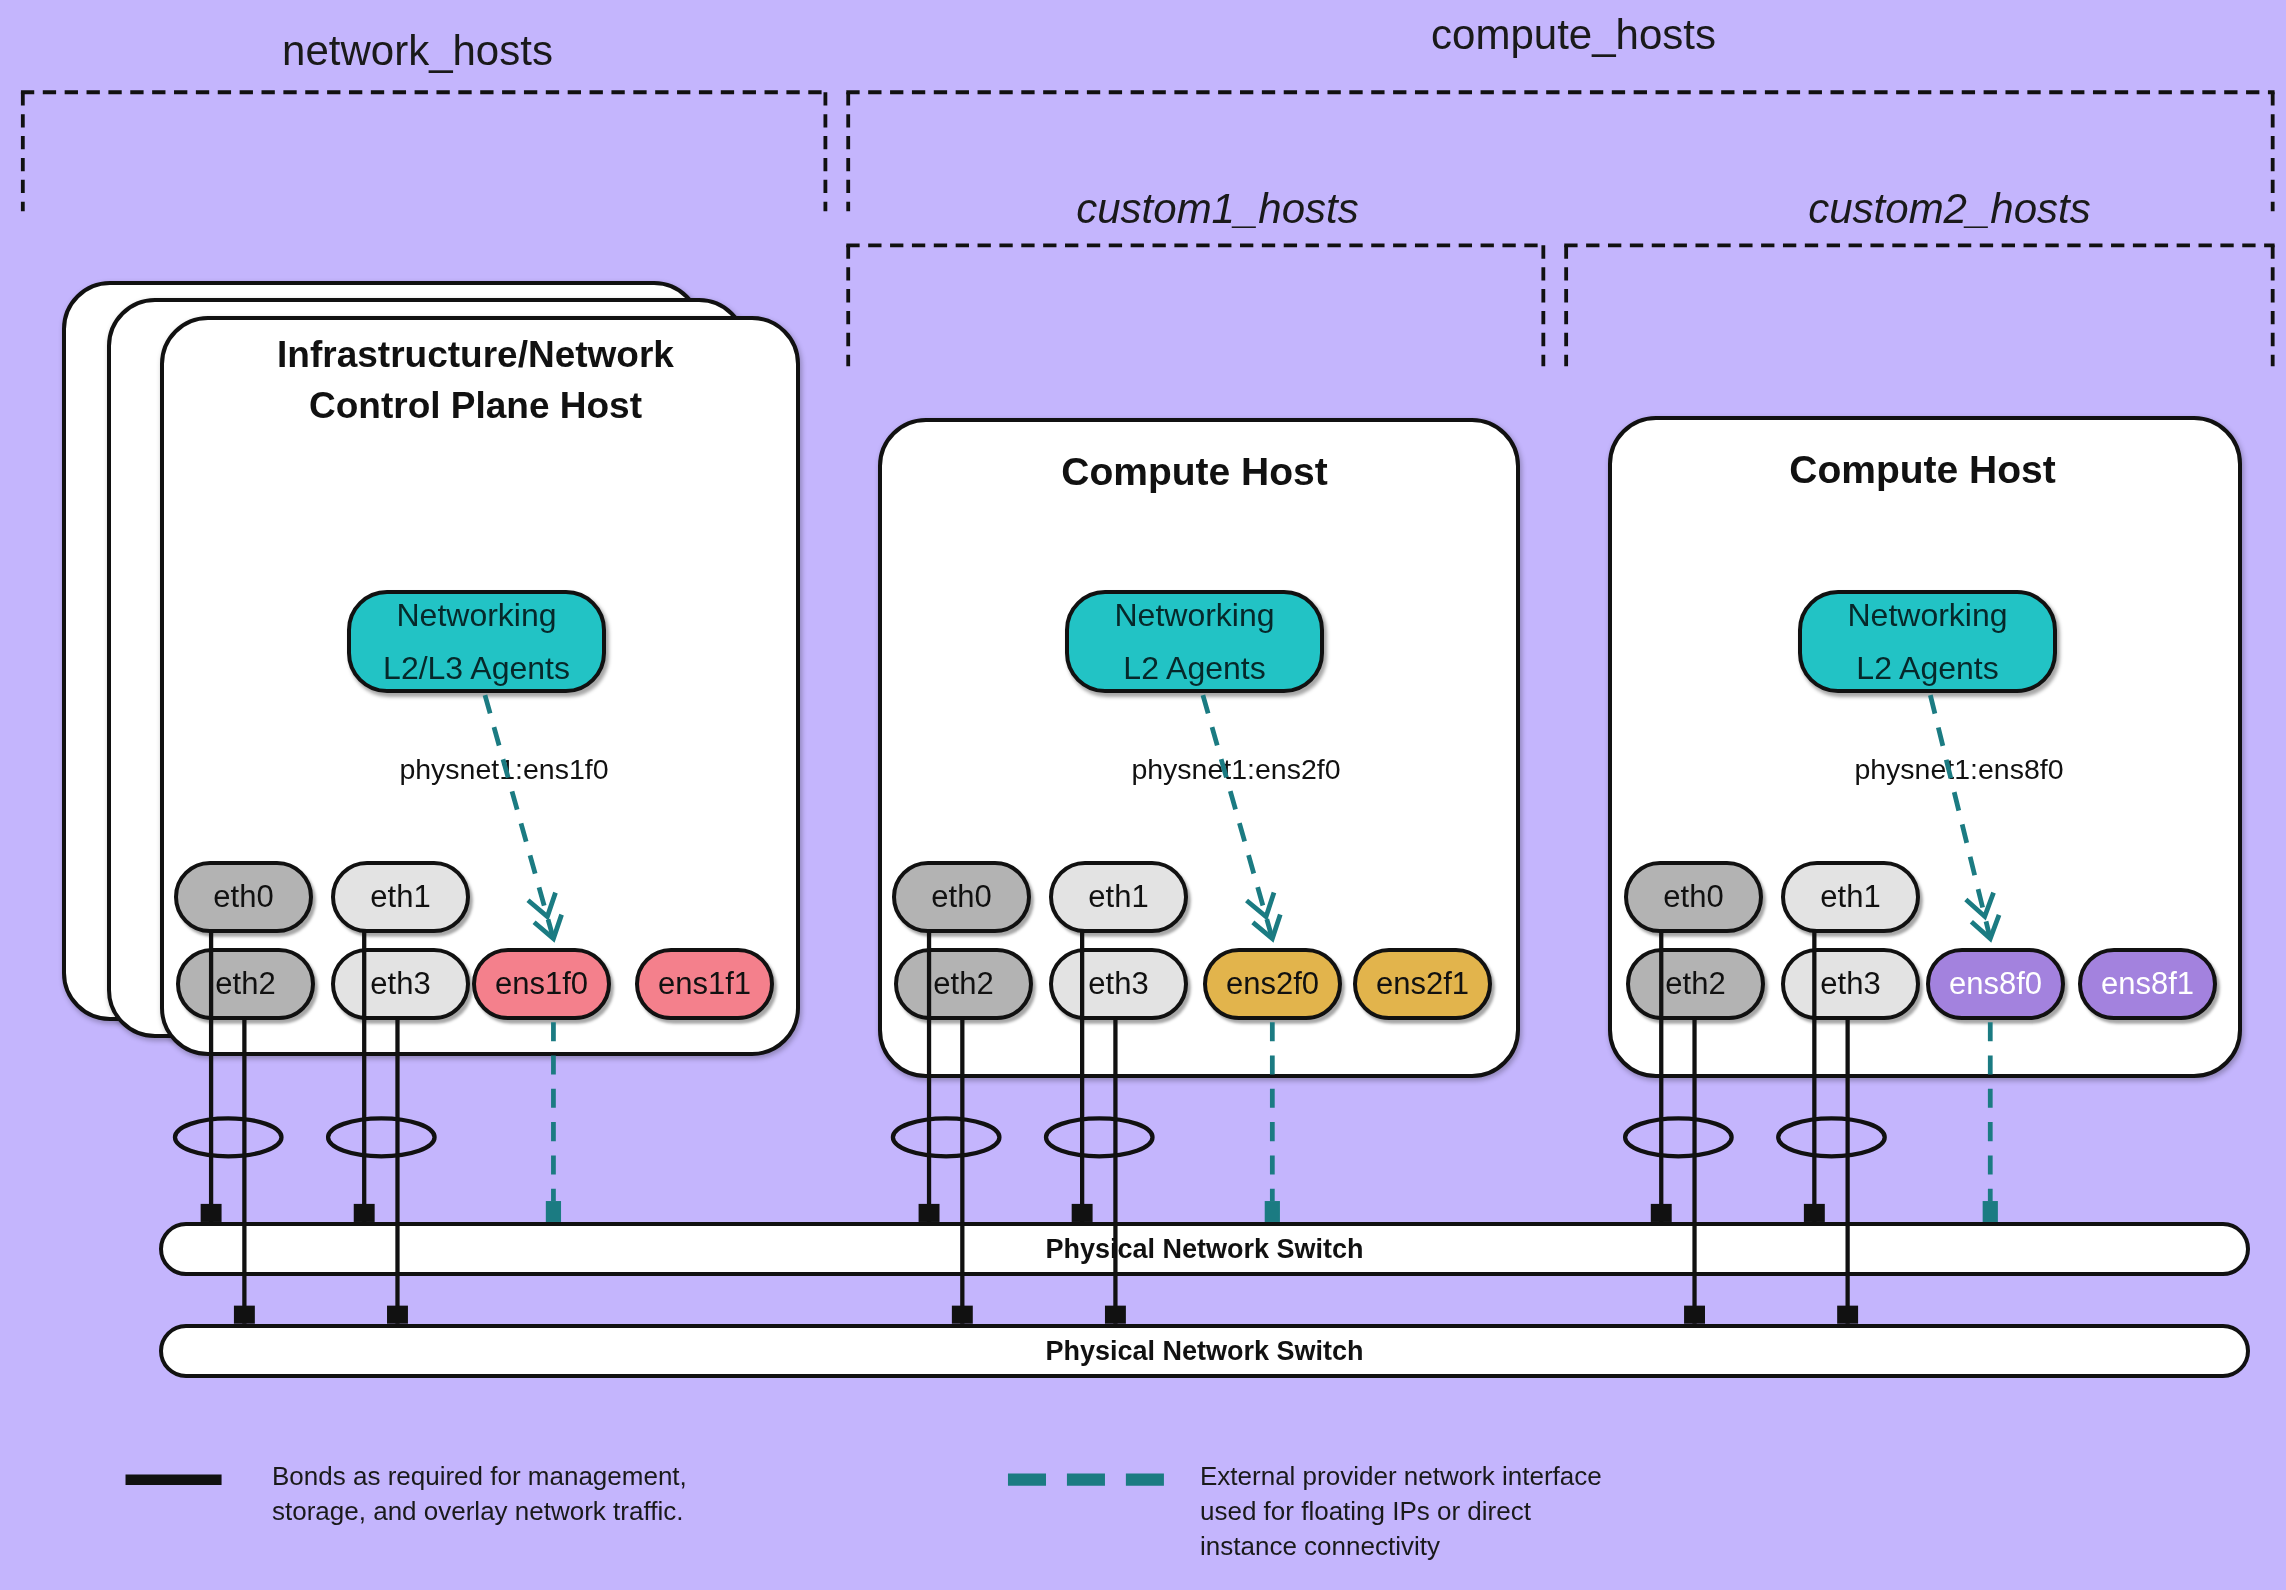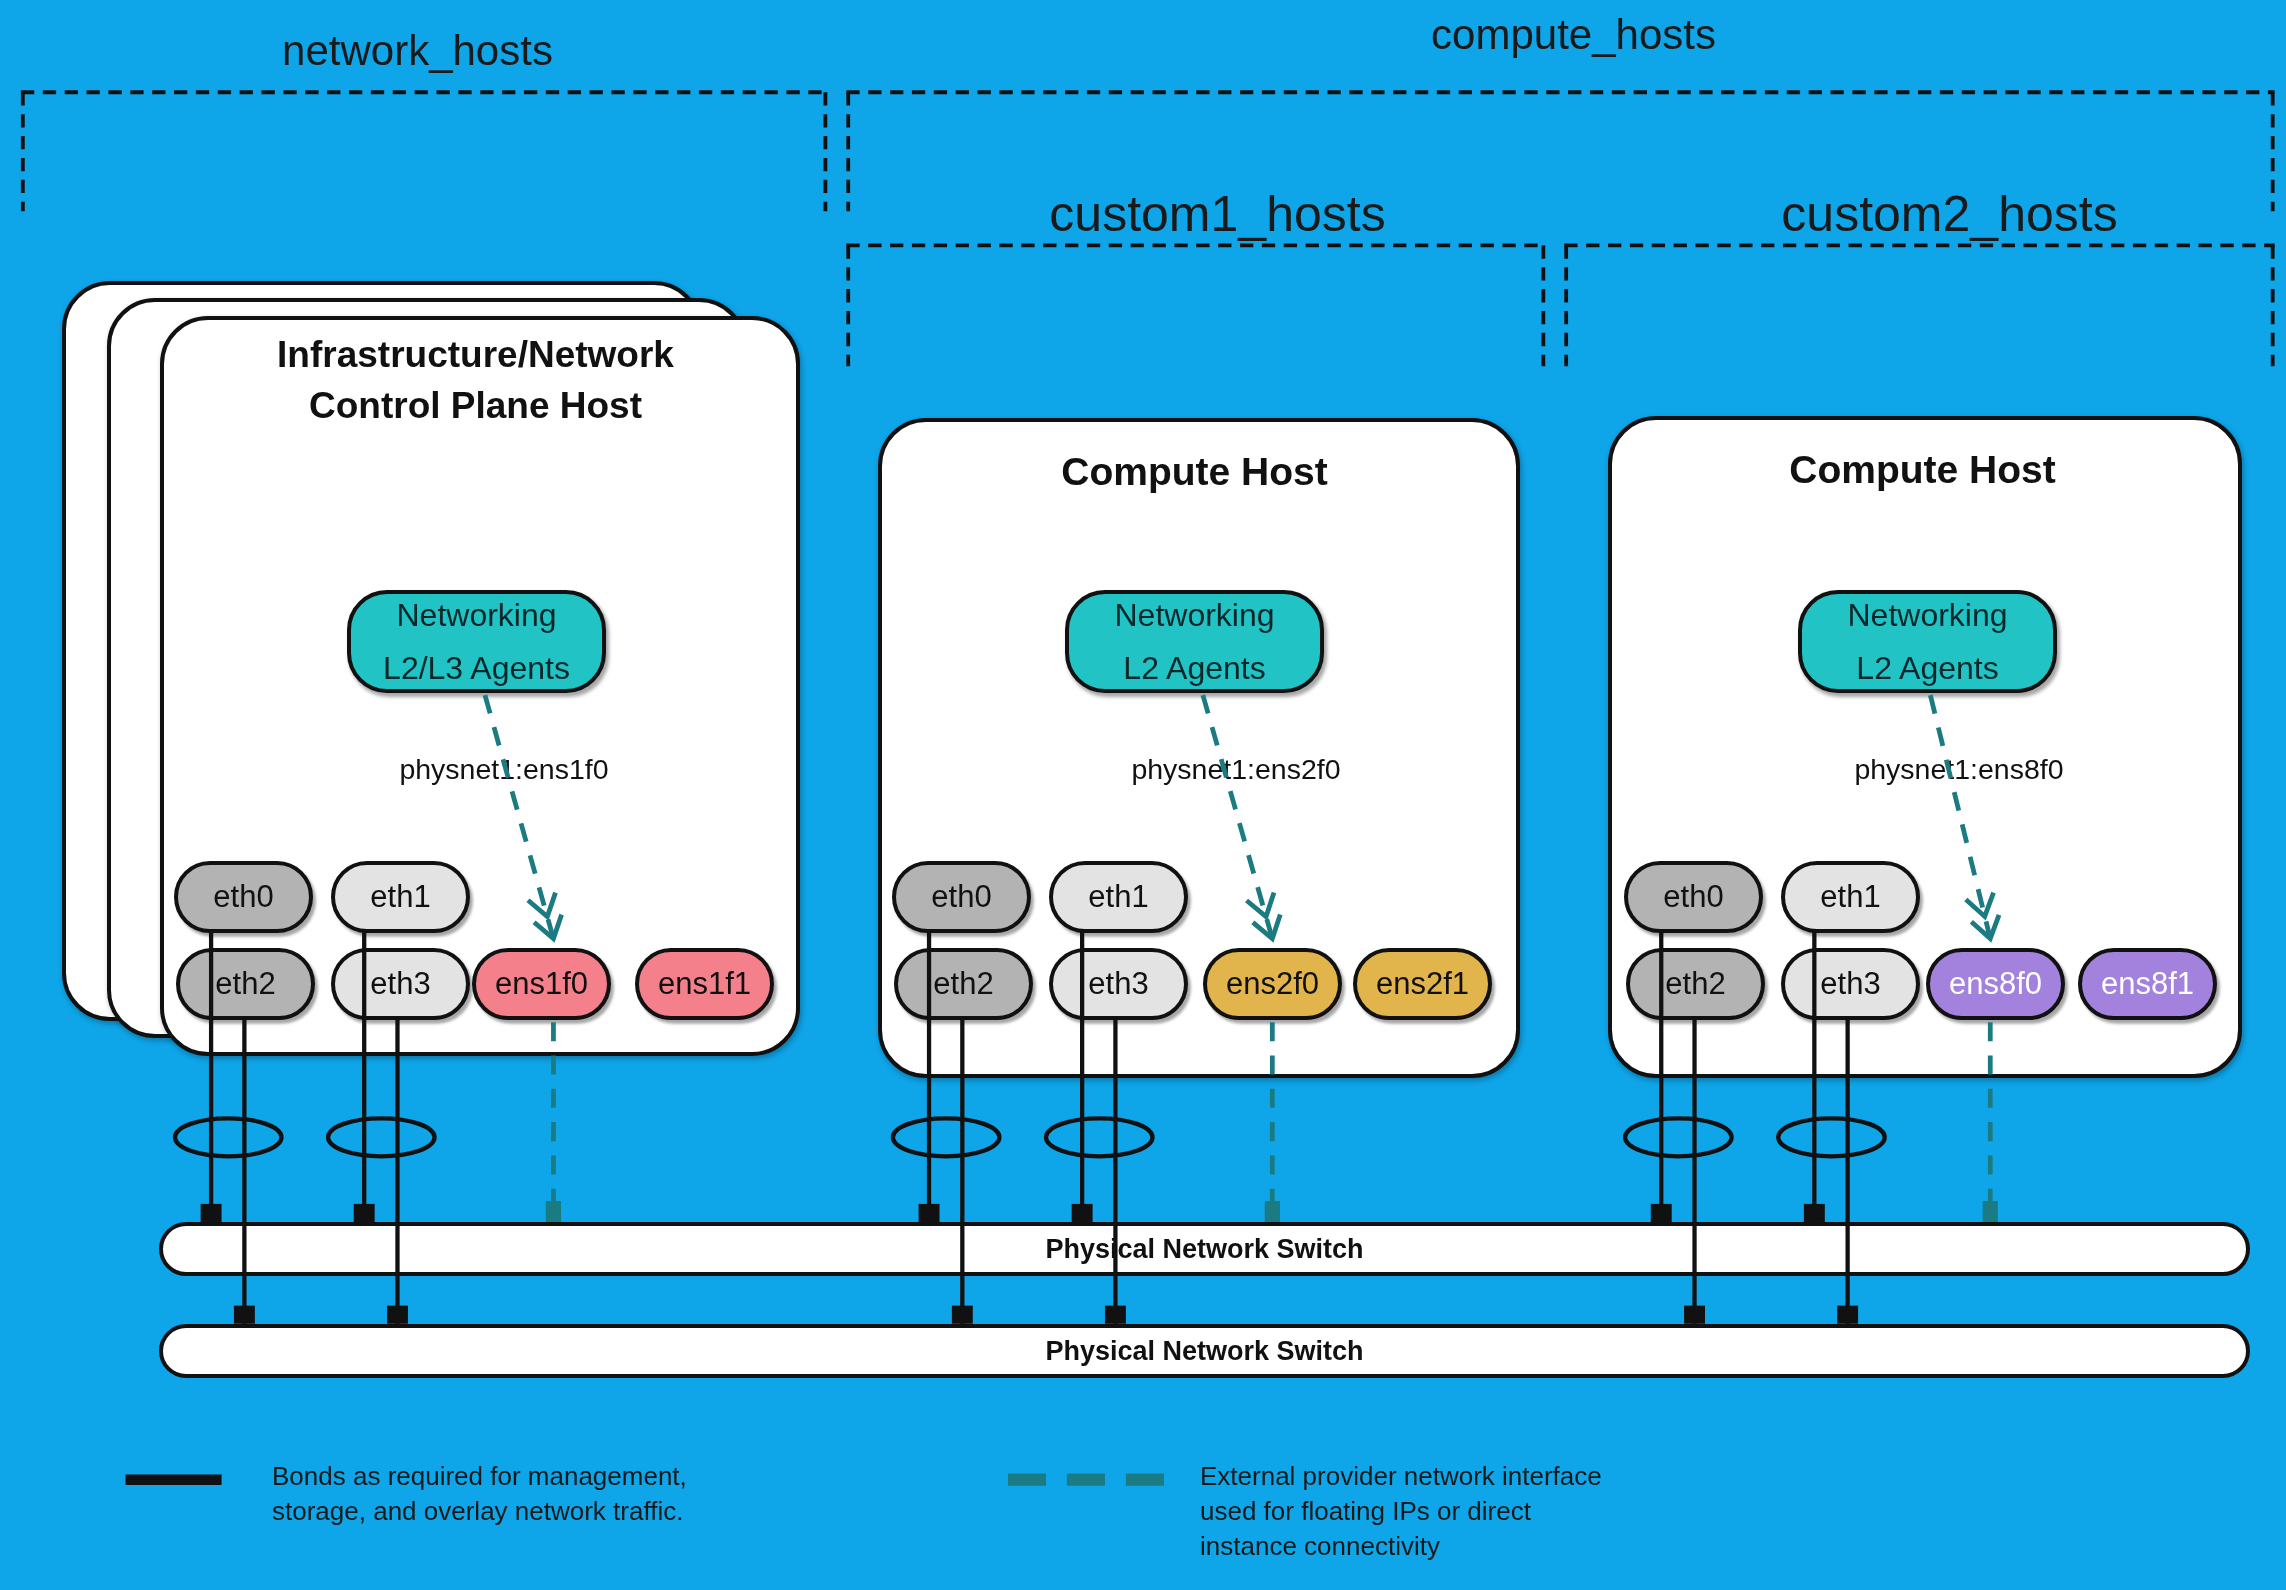--- a/index.html
+++ b/index.html
@@ -1,22 +1,22 @@
 <!DOCTYPE html>
 <html style="--agent-teal: #22c3c5; --external-teal: #1b7b82; --nic-gray-dark: #b3b3b3; --nic-gray-light: #e3e3e3; --nic-pink: #f4808c; --nic-gold: #e2b44c; --nic-purple: #a382de; --line-black: #111111;font-size:15px"><head>
 <meta charset="utf-8">
 <style>
   html,body{margin:0;padding:0;background:#ffffff;}
   .stage{
-    position:relative;width:2286px;height:1590px;background:#0ea5e9;overflow:hidden;
+    position:relative;width:2286px;height:1590px;background:#c4b5fd;overflow:hidden;
     font-family:"Liberation Sans","DejaVu Sans",sans-serif;color:#111;
   }
   
   .group-label{position:absolute;width:571px;text-align:center;font-size:42px;color:#1a1a1a;}
-  .group-label.small{font-size:50px;}
+  .group-label.small{font-size:42px;font-style:italic;}
   
   .card{
     position:absolute;background:#ffffff;border:4.8px solid #111;border-radius:48px;
     box-shadow:1.9px 2.9px 4.8px rgba(0,0,0,0.25);
   }
   .host-title{position:absolute;text-align:center;font-weight:bold;color:#111;z-index:4;}
   .host-title.three{font-size:37px;line-height:51px;}
   .host-title.one{font-size:39px;line-height:46px;}
   .host-title span{display:block;}
   

